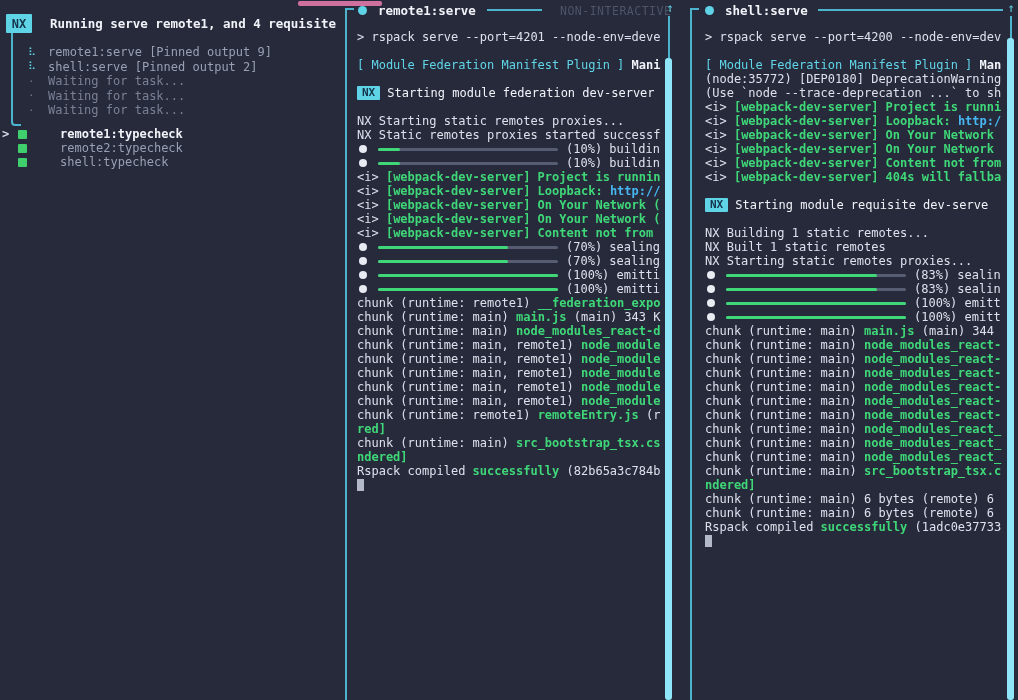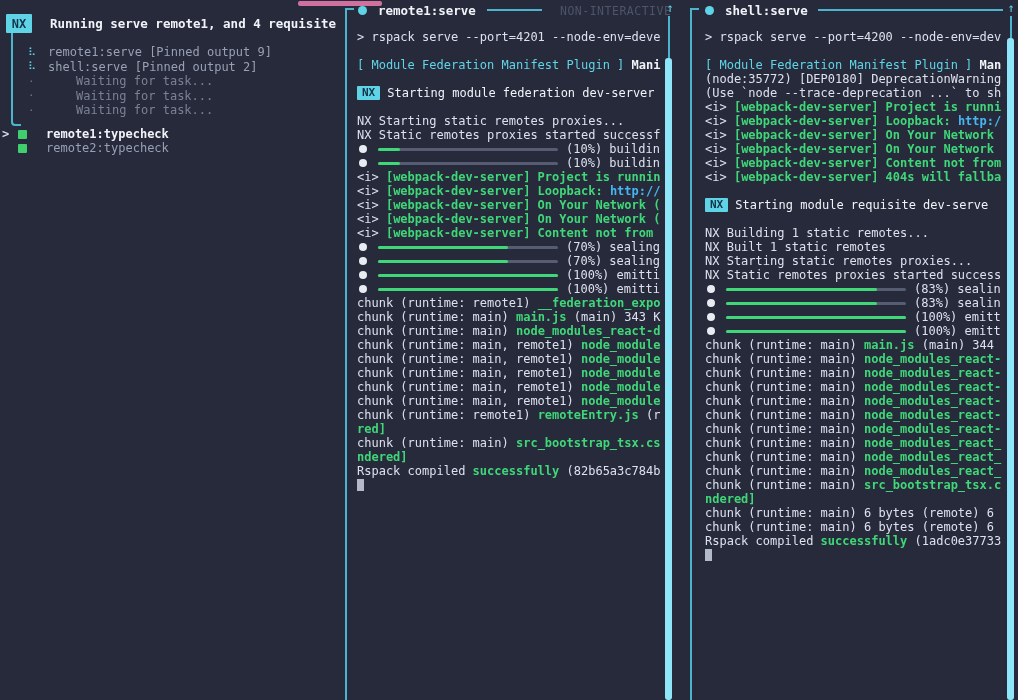--- a/index.html
+++ b/index.html
@@ -18,26 +18,26 @@
   .left-title{position:absolute;left:50px;top:16px;width:292px;height:16px;overflow:hidden;
     white-space:pre;font-weight:700;color:var(--boldfg);font-size:12.5px;}
   .tree{position:absolute;left:11px;top:33px;width:8px;height:91px;
     border-left:2px solid var(--cyanline);border-bottom:2px solid var(--cyanline);border-bottom-left-radius:4px;}
   .tasks{position:absolute;left:0;top:45px;width:340px;}
   .task-row{display:flex;align-items:center;height:14.5px;white-space:pre;}
   .task-row .ticon{display:inline-block;width:20px;margin-left:28px;font-size:11px;}
   .ticon.spin{color:var(--cyan);}
   .ticon.dot{color:#6d7386;}
   .task-label{color:var(--gray);}
-  .task-label.waiting{color:var(--dim);margin-left:28px;}
+  .task-label.waiting{color:var(--dim);}
   .typechecks{position:absolute;left:0;top:127px;width:340px;}
   .tc-row{display:flex;align-items:center;height:14px;white-space:pre;}
   .tc-caret{display:inline-block;width:16px;margin-left:2px;color:#d6dae6;font-weight:700;}
   .tc-square{display:inline-block;width:9px;height:9px;background:#3fcf6d;margin-right:19px;border-radius:1px;flex:none;}
-  .tc-label{color:var(--gray);}
+  .tc-label{color:var(--gray);margin-left:14px;}
   .tc-row.sel .tc-label{color:var(--boldfg);font-weight:700;}
 
   
   .vline{position:absolute;top:8px;width:2px;height:692px;background:var(--cyanline);}
   .hstub{position:absolute;top:8px;width:9px;height:2px;background:var(--cyanline);}
   .pane-bullet{position:absolute;top:6px;width:9px;height:9px;border-radius:50%;background:var(--cyan);}
   .pane-title{position:absolute;top:3px;font-weight:700;color:var(--boldfg);font-size:12.5px;white-space:pre;}
   .hrule{position:absolute;top:9px;height:2px;background:var(--cyanline);}
   .nonint{position:absolute;top:4px;color:var(--dimmer);font-size:11.5px;letter-spacing:.5px;white-space:pre;}
   .scroll-up{position:absolute;top:1px;width:14px;text-align:center;color:var(--cyan);font-size:12px;}
@@ -73,20 +73,21 @@
     <div class="tasks" id="tasks">
         <div class="task-row"><span class="ticon spin">⠧</span><span class="task-label">remote1:serve [Pinned output 9]</span></div>
         <div class="task-row"><span class="ticon spin">⠧</span><span class="task-label">shell:serve [Pinned output 2]</span></div>
         <div class="task-row"><span class="ticon dot">·</span><span class="task-label waiting">Waiting for task...</span></div>
         <div class="task-row"><span class="ticon dot">·</span><span class="task-label waiting">Waiting for task...</span></div>
         <div class="task-row"><span class="ticon dot">·</span><span class="task-label waiting">Waiting for task...</span></div>
       </div>
     <div class="typechecks" id="typechecks">
         <div class="tc-row sel"><span class="tc-caret">&gt;</span><span class="tc-square"></span><span class="tc-label">remote1:typecheck</span></div>
         <div class="tc-row"><span class="tc-caret"></span><span class="tc-square"></span><span class="tc-label">remote2:typecheck</span></div>
+        <div class="tc-row"><span class="tc-caret"></span><span class="tc-square"></span><span class="tc-label">shell:typecheck</span></div>
       </div>
   </section>
 
   <section>
     <div class="vline" style="left:345px"></div>
     <div class="hstub" style="left:345px"></div>
     <div class="pane-bullet" style="left:358px"></div>
     <div class="pane-title" style="left:378px">remote1:serve</div>
     <div class="hrule" style="left:487px;width:55px"></div>
     <div class="nonint" style="left:560px">NON-INTERACTIVE</div>
@@ -147,21 +148,20 @@
         <div class="t-line"><span class="s-p">&lt;i&gt; </span><span class="s-g">[webpack-dev-server] On Your Network</span></div>
         <div class="t-line"><span class="s-p">&lt;i&gt; </span><span class="s-g">[webpack-dev-server] On Your Network</span></div>
         <div class="t-line"><span class="s-p">&lt;i&gt; </span><span class="s-g">[webpack-dev-server] Content not from</span></div>
         <div class="t-line"><span class="s-p">&lt;i&gt; </span><span class="s-g">[webpack-dev-server] 404s will fallba</span></div>
         <div class="t-line"></div>
         <div class="t-line"><span class="nx-chip">NX</span><span class="chip-text">Starting module requisite dev-serve</span></div>
         <div class="t-line"></div>
         <div class="t-line"><span class="s-p">NX Building 1 static remotes...</span></div>
         <div class="t-line"><span class="s-p">NX Built 1 static remotes</span></div>
         <div class="t-line"><span class="s-p">NX Starting static remotes proxies...</span></div>
-        <div class="t-line"><span class="s-p">NX Static remotes proxies started success</span></div>
         <div class="t-line"><span class="pbullet"></span><span class="pbar"><span class="pfill" style="width: 84%;"></span></span><span class="plabel">(83%) sealin</span></div>
         <div class="t-line"><span class="pbullet"></span><span class="pbar"><span class="pfill" style="width: 84%;"></span></span><span class="plabel">(83%) sealin</span></div>
         <div class="t-line"><span class="pbullet"></span><span class="pbar"><span class="pfill" style="width: 100%;"></span></span><span class="plabel">(100%) emitt</span></div>
         <div class="t-line"><span class="pbullet"></span><span class="pbar"><span class="pfill" style="width: 100%;"></span></span><span class="plabel">(100%) emitt</span></div>
         <div class="t-line"><span class="s-p">chunk (runtime: main) </span><span class="s-g">main.js</span><span class="s-p"> (main) 344</span></div>
         <div class="t-line"><span class="s-p">chunk (runtime: main) </span><span class="s-g">node_modules_react-</span></div>
         <div class="t-line"><span class="s-p">chunk (runtime: main) </span><span class="s-g">node_modules_react-</span></div>
         <div class="t-line"><span class="s-p">chunk (runtime: main) </span><span class="s-g">node_modules_react-</span></div>
         <div class="t-line"><span class="s-p">chunk (runtime: main) </span><span class="s-g">node_modules_react-</span></div>
         <div class="t-line"><span class="s-p">chunk (runtime: main) </span><span class="s-g">node_modules_react-</span></div>

